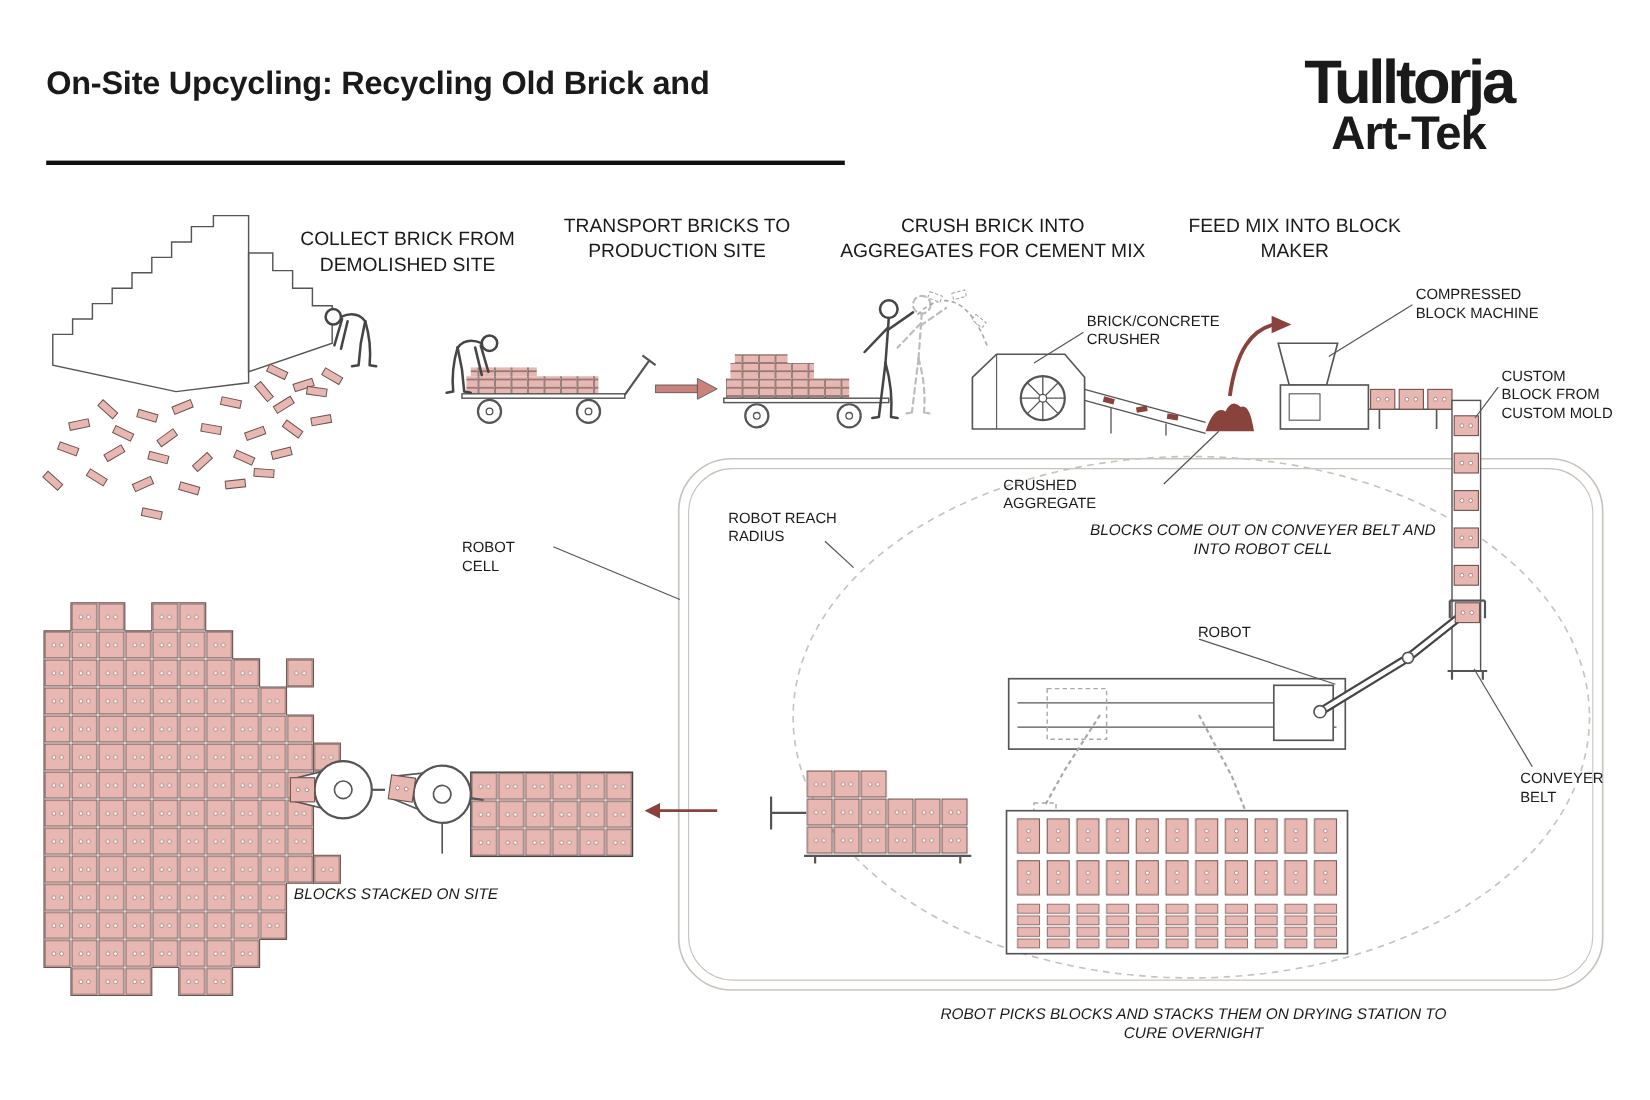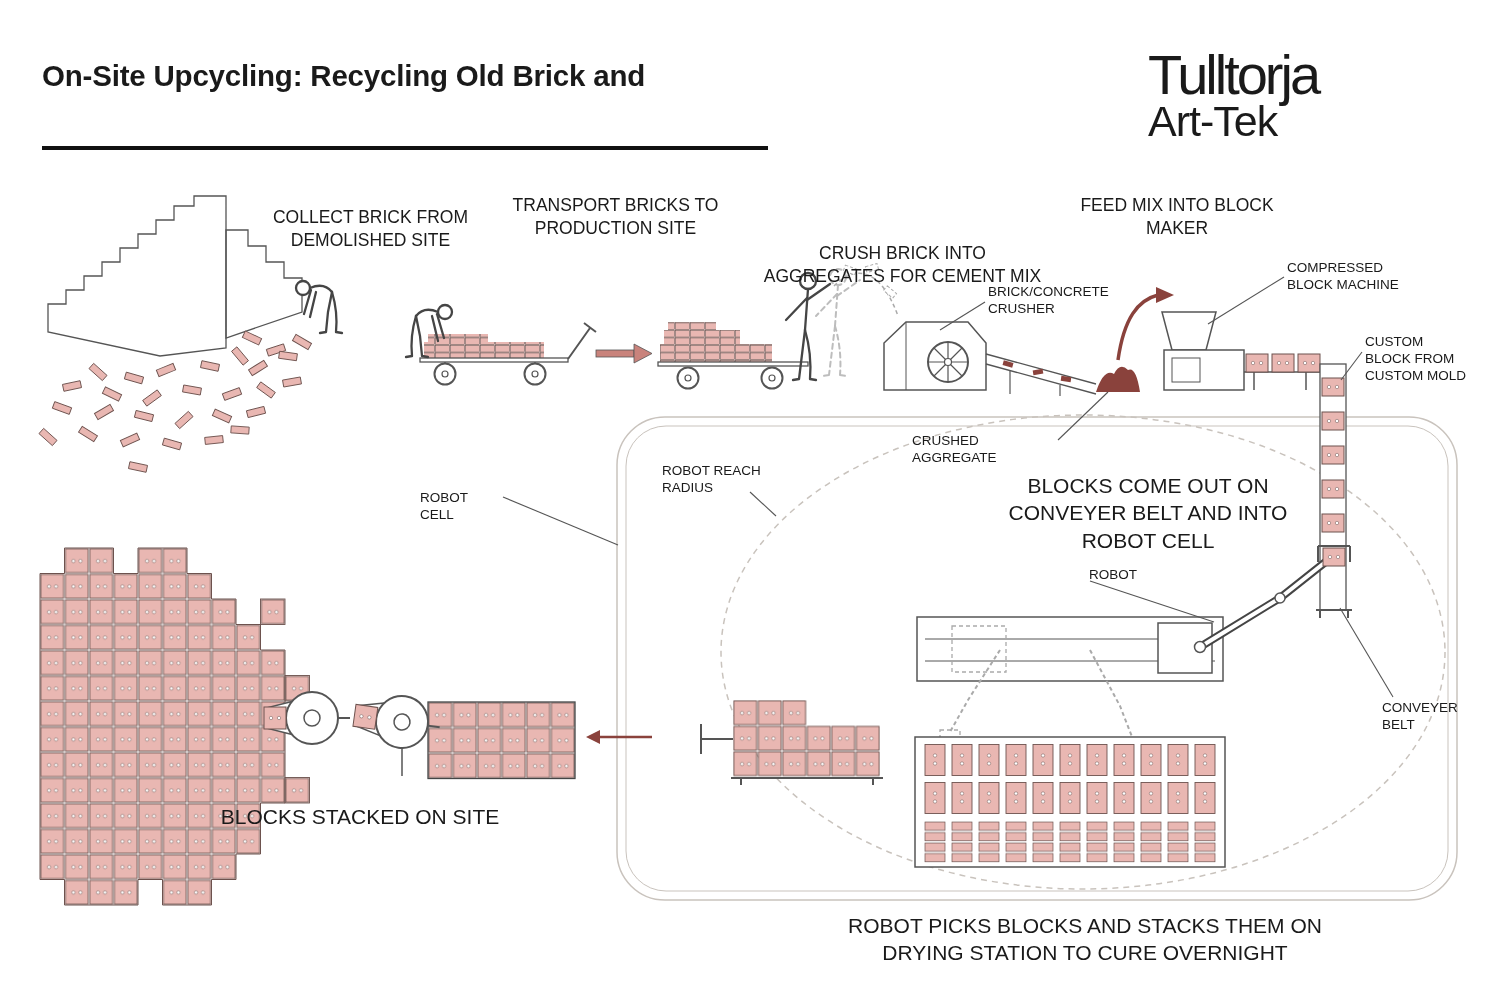--- a/index.html
+++ b/index.html
@@ -7,26 +7,26 @@
   body {
     position:relative; overflow:hidden; background:#fff;
     font-family:"Liberation Sans", sans-serif; color:var(--text,#1a1a1a);
   }
   .stage { position:absolute; inset:0; width:1500px; height:864px; }
   svg.art { position:absolute; left:0; top:0; }
 
   .label { position:absolute; }
   .title-block { left:42px; top:58px; width:745px; font-size:29.5px; font-weight:bold; line-height:1.25; letter-spacing:-0.2px; }
   .title-rule { position:absolute; left:42px; top:146px; width:726px; height:4px; background:#111; }
-  .logo { left:1148px; top:48px; width:265px; text-align:left; font-weight:normal; line-height:0.95; }
+  .logo { left:1148px; top:48px; width:265px; text-align:center; font-weight:bold; line-height:0.95; }
   .logo-l1 { font-size:56px; letter-spacing:-3px; }
   .logo-l2 { font-size:43px; letter-spacing:-1px; }
 
   .step { font-size:17.5px; text-align:center; line-height:1.3; }
-  .caption { font-size:21px; text-align:center; line-height:1.3; }
+  .caption { font-size:14px; text-align:center; line-height:1.3;font-style:italic; }
   .callout { font-size:13.5px; line-height:1.25; }
 
   
   .brick { fill:var(--brick,#e9b7b2); stroke:var(--brick-outline,#6d524e); }
   .dot { fill:#fff; stroke:var(--brick-outline,#6d524e); stroke-width:0.5; }
   .wh { fill:#fff; stroke:var(--line,#555); }
   .ln { fill:none; stroke:var(--line,#555); }
   .agg { fill:var(--aggregate,#8a423c); stroke:none; }
   .aggln { fill:none; stroke:var(--aggregate,#8a423c); }
   .guide { fill:none; stroke:var(--guide,#c9c3bd); }
@@ -381,21 +381,21 @@
   </div>
   <div class="title-rule"></div>
 
   <div class="label logo">
     <div class="logo-l1">Tulltorja</div>
     <div class="logo-l2">Art-Tek</div>
   </div>
 
   <div class="label step" style="left:268px; top:194px; width:205px;margin-top:12px;">COLLECT BRICK FROM DEMOLISHED SITE</div>
   <div class="label step" style="left:508px; top:194px; width:215px;">TRANSPORT BRICKS TO PRODUCTION SITE</div>
-  <div class="label step" style="left:760px; top:194px; width:285px;margin-top:48px;">CRUSH BRICK INTO AGGREGATES FOR CEMENT MIX</div>
+  <div class="label step" style="left:760px; top:194px; width:285px;">CRUSH BRICK INTO AGGREGATES FOR CEMENT MIX</div>
   <div class="label step" style="left:1072px; top:194px; width:210px;">FEED MIX INTO BLOCK MAKER</div>
 
   <div class="label callout" style="left:988px; top:284px; width:125px;">BRICK/CONCRETE CRUSHER</div>
   <div class="label callout" style="left:912px; top:433px; width:150px;">CRUSHED AGGREGATE</div>
   <div class="label callout" style="left:1287px; top:260px; width:140px;">COMPRESSED BLOCK MACHINE</div>
   <div class="label callout" style="left:1365px; top:334px; width:105px;">CUSTOM BLOCK FROM CUSTOM MOLD</div>
   <div class="label callout" style="left:420px; top:490px; width:85px;">ROBOT CELL</div>
   <div class="label callout" style="left:662px; top:463px; width:100px;">ROBOT REACH RADIUS</div>
   <div class="label callout" style="left:1045px; top:567px; width:60px;margin-left:44px;">ROBOT</div>
   <div class="label callout" style="left:1382px; top:700px; width:78px;">CONVEYER BELT</div>

